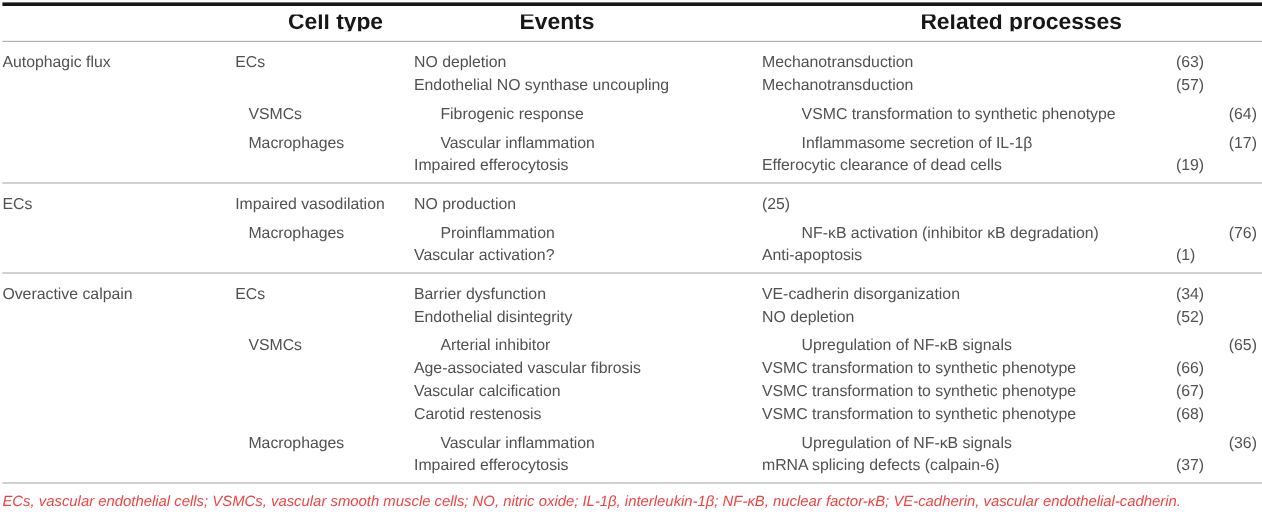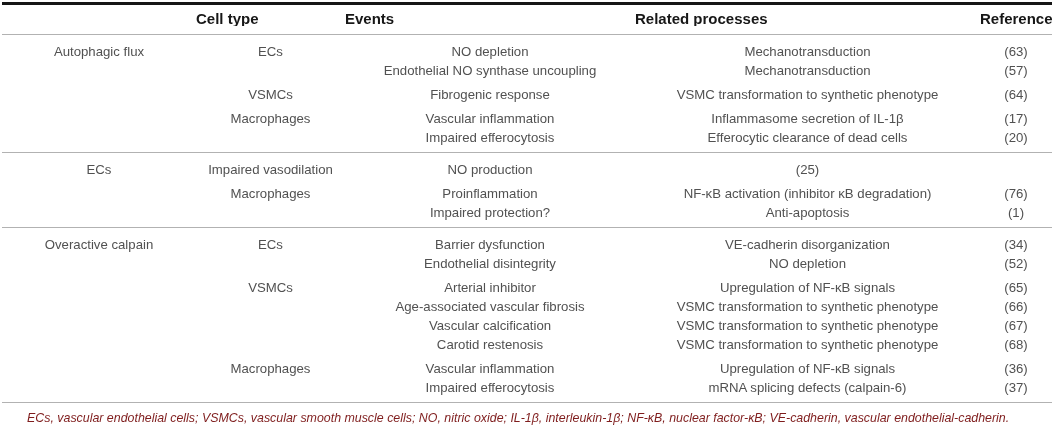--- a/index.html
+++ b/index.html
@@ -11,37 +11,37 @@
   }
   .top-rule { height:3px; background:#161616; width:1050px; }
   .grid-row {
     display:grid;
     grid-template-columns:194px 149px 290px 345px 72px;
     align-items:baseline;
   }
   .thead {
     padding:7px 0 8px 0;
     border-bottom:1px solid #b2b2b2;
-    font-weight:bold; font-size:15px; color:#171717;
+    font-weight:bold; font-size:19px; color:#171717;
     line-height:14px;
+    gap:44px;
   }
   .section {
     border-bottom:1px solid #b2b2b2;
     padding:7px 0 5px 0;
-    text-align:center;
   }
   .row {
     font-size:13.2px; color:#515151; line-height:19px;
   }
-  .row.block-start { margin-top:5px; }
+  .row.block-start { margin-top:5px;gap:11px; }
   .cell { white-space:nowrap; overflow:hidden; }
   .footnote {
     padding-top:8px;
-    font-style:italic; font-size:12.4px; color:#7f1d1d;
-    line-height:14px; white-space:nowrap;margin-left:25px;
+    font-style:italic; font-size:12.4px; color:#ef4444;
+    line-height:14px; white-space:nowrap;
   }
 </style>
 </head>
 <body>
 
 <div class="table-wrap">
   <div class="top-rule"></div>
 
   <div class="grid-row thead">
     <div class="cell"></div>
@@ -79,41 +79,41 @@
           <div class="cell">Macrophages</div>
           <div class="cell">Vascular inflammation</div>
           <div class="cell">Inflammasome secretion of IL-1β</div>
           <div class="cell">(17)</div>
         </div>
         <div class="grid-row row">
           <div class="cell"></div>
           <div class="cell"></div>
           <div class="cell">Impaired efferocytosis</div>
           <div class="cell">Efferocytic clearance of dead cells</div>
-          <div class="cell">(20)</div>
+          <div class="cell">(19)</div>
         </div>
       </div>
       <div class="section">
         <div class="grid-row row">
           <div class="cell">ECs</div>
           <div class="cell">Impaired vasodilation</div>
           <div class="cell">NO production</div>
           <div class="cell">(25)</div>
         </div>
         <div class="grid-row row block-start">
           <div class="cell"></div>
           <div class="cell">Macrophages</div>
           <div class="cell">Proinflammation</div>
           <div class="cell">NF-κB activation (inhibitor κB degradation)</div>
           <div class="cell">(76)</div>
         </div>
         <div class="grid-row row">
           <div class="cell"></div>
           <div class="cell"></div>
-          <div class="cell">Impaired protection?</div>
+          <div class="cell">Vascular activation?</div>
           <div class="cell">Anti-apoptosis</div>
           <div class="cell">(1)</div>
         </div>
       </div>
       <div class="section">
         <div class="grid-row row">
           <div class="cell">Overactive calpain</div>
           <div class="cell">ECs</div>
           <div class="cell">Barrier dysfunction</div>
           <div class="cell">VE-cadherin disorganization</div>

